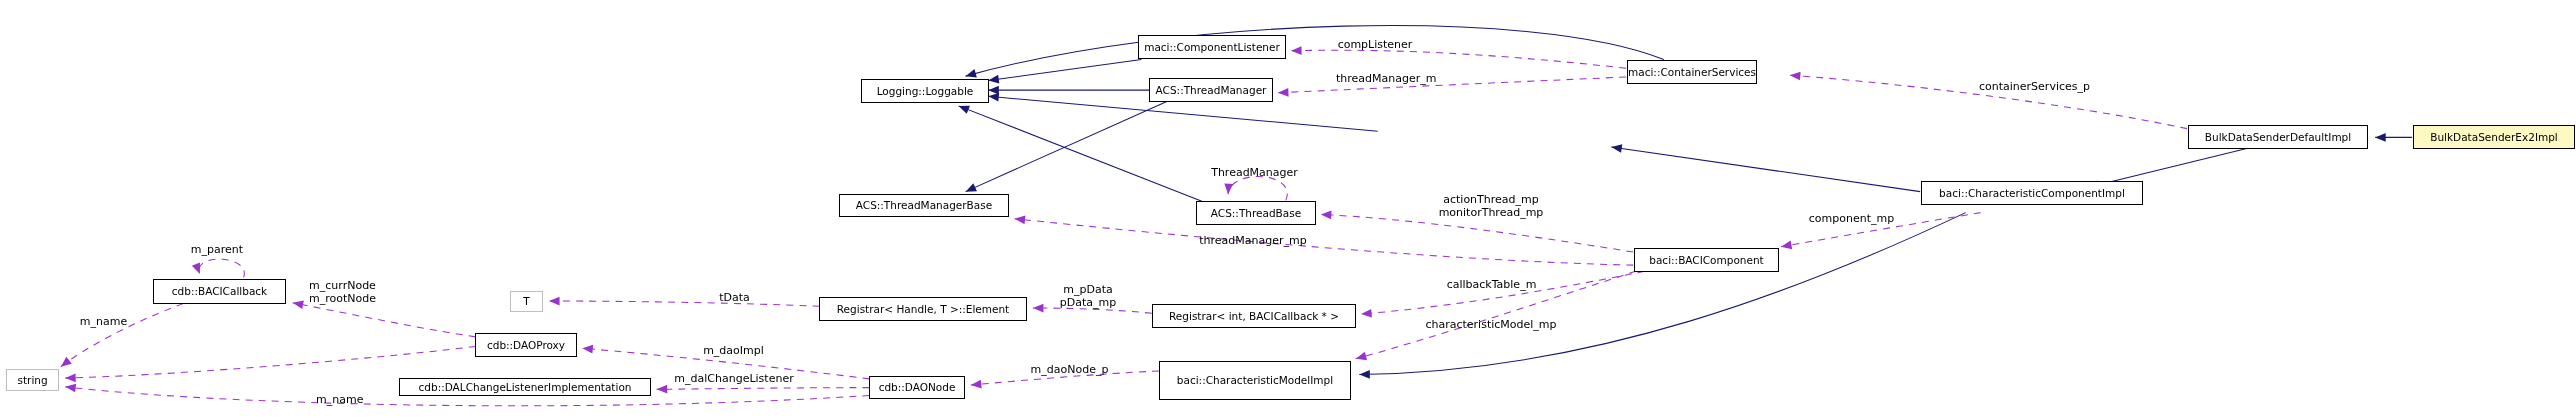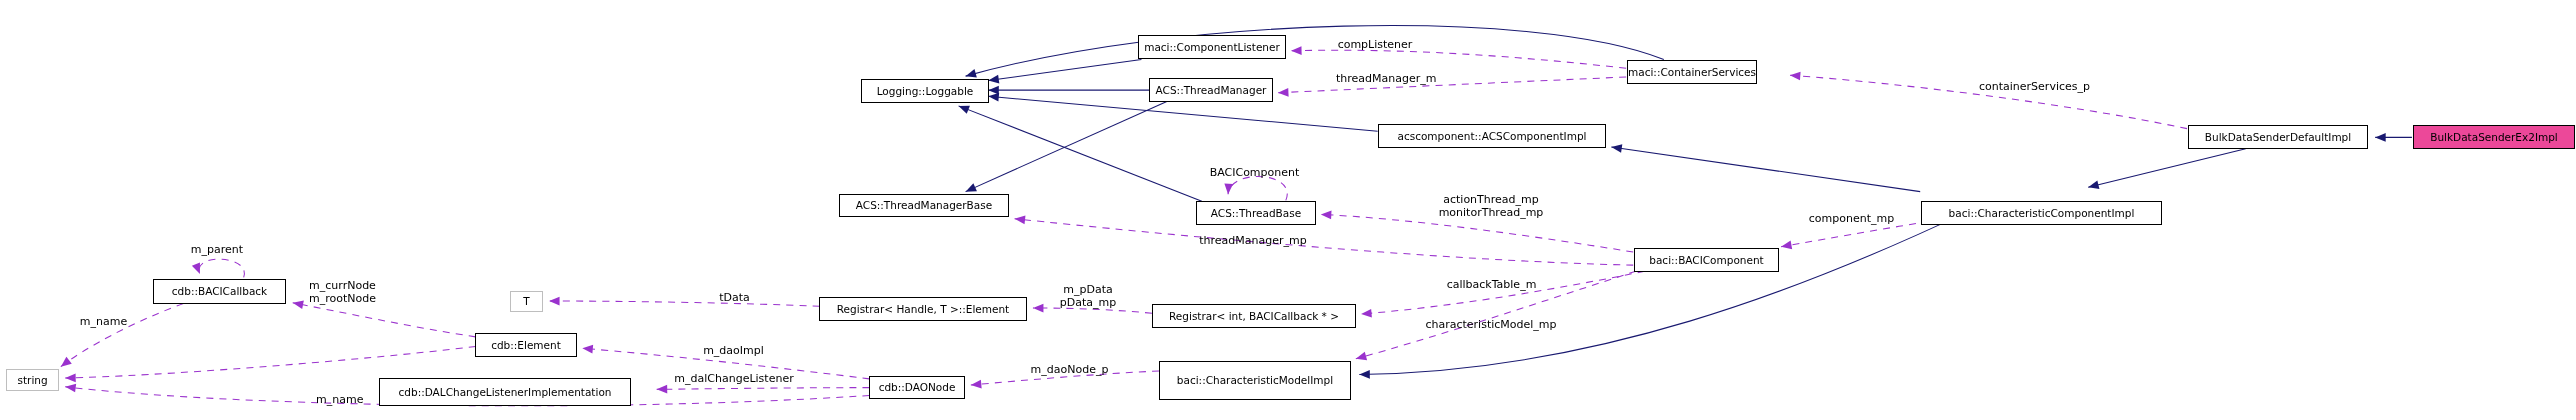--- a/index.html
+++ b/index.html
@@ -16,21 +16,21 @@
     position:absolute;
     display:flex;align-items:center;justify-content:center;
     background:#ffffff;
     border:0.9px solid #000000;
     font-size:10.5px;
     white-space:nowrap;
     box-sizing:border-box;
     line-height:1;
   }
   .node.muted{border-color:#bebebe;}
-  .node.highlight{background:#ec4899;}
+  .node.highlight{background:#fef9c3;}
   .edge-label{
     position:absolute;
     font-size:11px;
     line-height:12.7px;
     text-align:center;
     white-space:pre-line;
   }
 </style>
 </head>
 <body>
@@ -80,41 +80,40 @@
       <path d="M 992 443 C 915 443, 830 444, 749 445" marker-end="url(#arrDash)"></path>
       <path d="M 1323 424 C 1255 427, 1175 434, 1108 440" marker-end="url(#arrDash)"></path>
       <path d="M 992 452 C 650 474, 240 462, 73 442" marker-end="url(#arrDash)"></path>
     </g>
   </svg>
 
   <div class="node" style="left:1138px;top:35px;width:148px;height:24px">maci::ComponentListener</div>
   <div class="node" style="left:861px;top:79px;width:128px;height:24px">Logging::Loggable</div>
   <div class="node" style="left:1149px;top:78px;width:124px;height:24px">ACS::ThreadManager</div>
   <div class="node" style="left:1627px;top:60px;width:130px;height:24px">maci::ContainerServices</div>
-  <div class="node" style="left:1378px;top:124px;width:228px;height:24px">acscomponent::ACSComponentImpl</div>
   <div class="node" style="left:2188px;top:125px;width:180px;height:24px">BulkDataSenderDefaultImpl</div>
   <div class="node highlight" style="left:2413px;top:125px;width:162px;height:24px">BulkDataSenderEx2Impl</div>
   <div class="node" style="left:839px;top:194px;width:170px;height:23px">ACS::ThreadManagerBase</div>
   <div class="node" style="left:1196px;top:201px;width:120px;height:24px">ACS::ThreadBase</div>
-  <div class="node" style="left:1921px;top:201px;width:241px;height:24px">baci::CharacteristicComponentImpl</div>
+  <div class="node" style="left:1921px;top:181px;width:222px;height:24px">baci::CharacteristicComponentImpl</div>
   <div class="node" style="left:1634px;top:248px;width:145px;height:24px">baci::BACIComponent</div>
   <div class="node" style="left:153px;top:279px;width:133px;height:25.4px">cdb::BACICallback</div>
   <div class="node muted" style="left:510px;top:291px;width:33px;height:21px">T</div>
   <div class="node" style="left:1152px;top:304px;width:204px;height:24px">Registrar&lt; int, BACICallback * &gt;</div>
   <div class="node" style="left:819px;top:297px;width:208px;height:24px">Registrar&lt; Handle, T &gt;::Element</div>
-  <div class="node" style="left:475px;top:333px;width:102px;height:24px">cdb::Element</div>
+  <div class="node" style="left:475px;top:333px;width:102px;height:24px">cdb::DAOProxy</div>
   <div class="node muted" style="left:6.1px;top:369px;width:53px;height:22px">string</div>
-  <div class="node" style="left:379px;top:378px;width:252px;height:28px">cdb::DALChangeListenerImplementation</div>
+  <div class="node" style="left:399px;top:378px;width:252px;height:18px">cdb::DALChangeListenerImplementation</div>
   <div class="node" style="left:869px;top:376px;width:96px;height:23px">cdb::DAONode</div>
   <div class="node" style="left:1159px;top:361px;width:192px;height:39px">baci::CharacteristicModelImpl</div>
 
   <div class="edge-label" style="left:1327px;top:39px;width:96px">compListener</div>
   <div class="edge-label" style="left:1336px;top:73px;width:88px">threadManager_m</div>
   <div class="edge-label" style="left:1973px;top:81px;width:123px">containerServices_p</div>
-  <div class="edge-label" style="left:1207px;top:167px;width:95px">BACIComponent</div>
+  <div class="edge-label" style="left:1207px;top:167px;width:95px">ThreadManager</div>
   <div class="edge-label" style="left:1436px;top:194px;width:110px">actionThread_mp
 monitorThread_mp</div>
   <div class="edge-label" style="left:1196px;top:235px;width:114px">threadManager_mp</div>
   <div class="edge-label" style="left:1804px;top:213px;width:95px">component_mp</div>
   <div class="edge-label" style="left:1441px;top:279px;width:101px">callbackTable_m</div>
   <div class="edge-label" style="left:1421px;top:319px;width:140px">characteristicModel_mp</div>
   <div class="edge-label" style="left:1055px;top:284px;width:66px">m_pData
 pData_mp</div>
   <div class="edge-label" style="left:716px;top:292px;width:37px">tData</div>
   <div class="edge-label" style="left:188px;top:244px;width:58px">m_parent</div>

